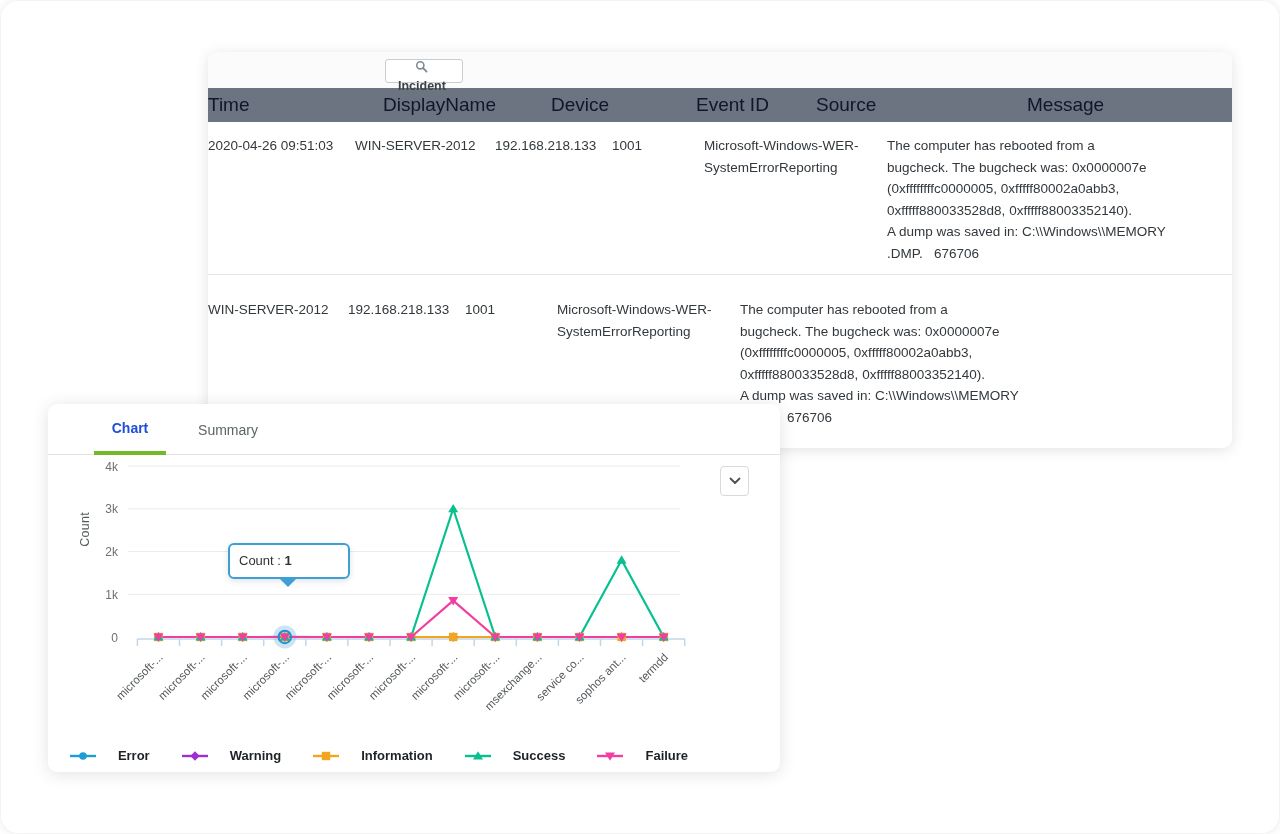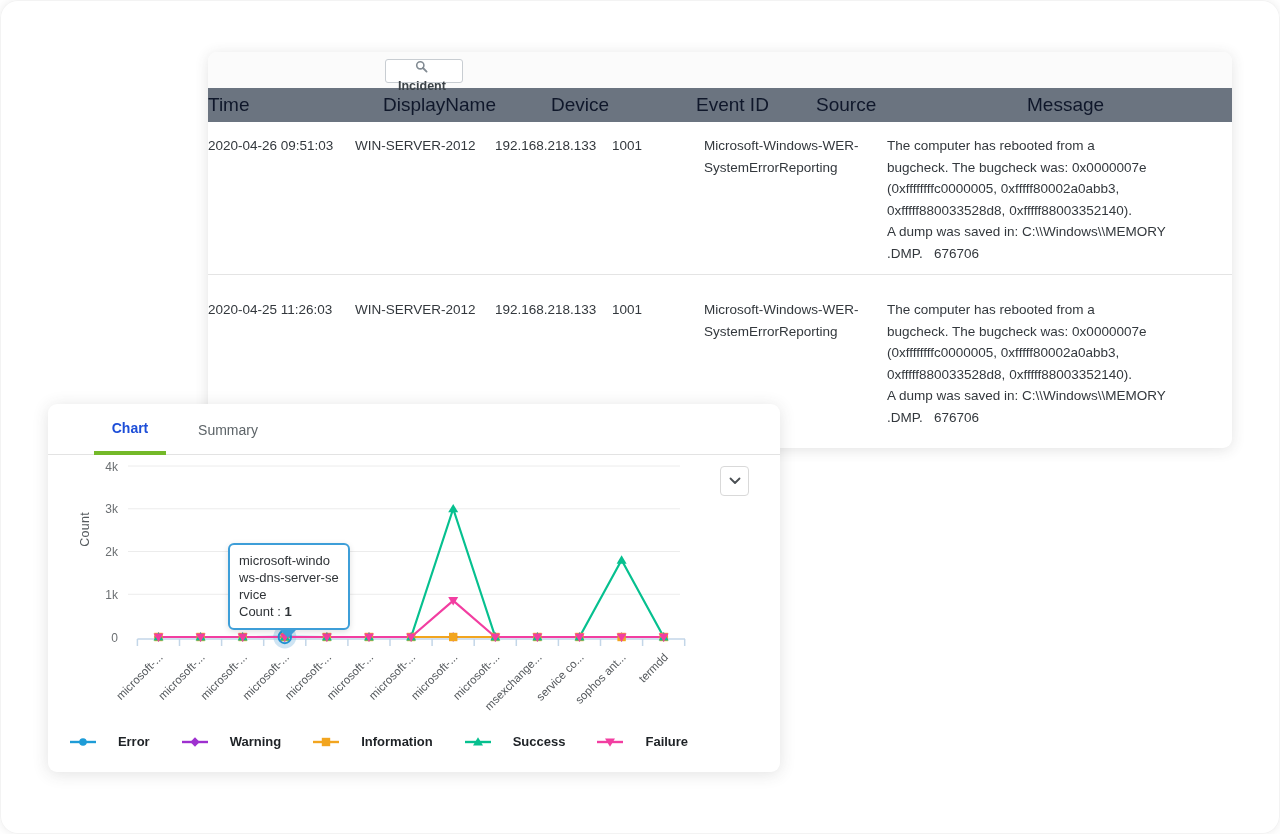--- a/index.html
+++ b/index.html
@@ -21,21 +21,21 @@
   .chart-card { position:absolute; left:48px; top:404px; width:732px; height:368px; background:#fff; border-radius:9px; box-shadow:0 2px 16px rgba(60,60,60,.15); }
   .tabs-bar { position:absolute; left:0; top:0; right:0; height:51px; border-bottom:1px solid #e3e3e3; }
   .tab { position:absolute; top:0; height:51px; display:flex; align-items:center; justify-content:center; font-size:14px; color:#5d6468; cursor:pointer; }
   .tab.active { color:#1d4ed8; font-weight:bold; border-bottom:4px solid #74b929; }
   .tab-chart { left:46px; width:72px; }
   .tab-summary { left:142px; width:76px; }
   .dropdown-btn { position:absolute; left:672px; top:62px; width:29px; height:30px; background:#fff; border:1px solid #d9d9d9; border-radius:4px; display:flex; align-items:center; justify-content:center; cursor:pointer; }
   .ylabel { position:absolute; left:30px; top:108px; writing-mode:vertical-rl; transform:rotate(180deg); font-size:12.5px; color:#555a5e; letter-spacing:.3px; }
   .chart-svg { position:absolute; left:0; top:51px; }
   .legend { position:absolute; left:0; right:70px; top:330px; display:flex; justify-content:center; gap:32px; }
-  .legend-item { display:flex; align-items:center; gap:22px; font-size:13px; font-weight:bold; color:#1e2226; cursor:pointer; }
+  .legend-item { display:flex; align-items:center; gap:22px; font-size:13px; font-weight:bold; color:#1e2226; cursor:pointer;margin-top:14px; }
 
   
   .chart-tooltip { position:absolute; left:180px; top:139px; width:122px; background:#fff; border:2px solid #3d9ed8; border-radius:6px; padding:7px 9px 8px; font-size:13px; line-height:17px; color:#2f3337; box-shadow:0 2px 6px rgba(0,0,0,.12); }
   .chart-tooltip .svc { word-break:break-all; }
   .chart-tooltip .cnt b { font-weight:bold; }
   .chart-tooltip:after { content:""; position:absolute; left:48px; bottom:-10px; border:10px solid transparent; border-top-color:#3d9ed8; border-bottom:none; }
 </style>
 </head>
 <body>
 
@@ -77,21 +77,20 @@
             <div>The computer has rebooted from a</div>
             <div>bugcheck. The bugcheck was: 0x0000007e</div>
             <div>(0xffffffffc0000005, 0xfffff80002a0abb3,</div>
             <div>0xfffff880033528d8, 0xfffff88003352140).</div>
             <div>A dump was saved in: C:\\Windows\\MEMORY</div>
             <div>.DMP.   676706</div>
           </div>
       </div>
 
       <div class="trow">
-        <div class="col-time">2020-04-25 11:26:03</div>
         <div class="col-display">WIN-SERVER-2012</div>
         <div class="col-device">192.168.218.133</div>
         <div class="col-event">1001</div>
         <div class="col-source cell-lines">
             <div>Microsoft-Windows-WER-</div>
             <div>SystemErrorReporting</div>
           </div>
         <div class="col-message cell-lines">
             <div>The computer has rebooted from a</div>
             <div>bugcheck. The bugcheck was: 0x0000007e</div>
@@ -227,21 +226,20 @@
         <text x="368.1" y="203" text-anchor="end" font-size="11.5" fill="#54585c" font-family="Liberation Sans, DejaVu Sans, sans-serif" transform="rotate(-45 368.1 203)">microsoft-...</text>
         <text x="410.2" y="203" text-anchor="end" font-size="11.5" fill="#54585c" font-family="Liberation Sans, DejaVu Sans, sans-serif" transform="rotate(-45 410.2 203)">microsoft-...</text>
         <text x="452.3" y="203" text-anchor="end" font-size="11.5" fill="#54585c" font-family="Liberation Sans, DejaVu Sans, sans-serif" transform="rotate(-45 452.3 203)">microsoft-...</text>
         <text x="494.40000000000003" y="203" text-anchor="end" font-size="11.5" fill="#54585c" font-family="Liberation Sans, DejaVu Sans, sans-serif" transform="rotate(-45 494.40000000000003 203)">msexchange...</text>
         <text x="536.5" y="203" text-anchor="end" font-size="11.5" fill="#54585c" font-family="Liberation Sans, DejaVu Sans, sans-serif" transform="rotate(-45 536.5 203)">service co...</text>
         <text x="578.6" y="203" text-anchor="end" font-size="11.5" fill="#54585c" font-family="Liberation Sans, DejaVu Sans, sans-serif" transform="rotate(-45 578.6 203)">sophos ant...</text>
         <text x="620.7" y="203" text-anchor="end" font-size="11.5" fill="#54585c" font-family="Liberation Sans, DejaVu Sans, sans-serif" transform="rotate(-45 620.7 203)">termdd</text>
       </svg>
 
     <div class="chart-tooltip">
-      <div class="svc">microsoft-windows-dns-server-service</div>
       <div class="cnt"><span>Count : </span><b>1</b></div>
     </div>
 
     <div class="legend" id="legend">
         <div class="legend-item">
           <svg width="26" height="14">
             <line x1="0" y1="7" x2="26" y2="7" stroke="#1e9cd7" stroke-width="2.4"></line>
             <circle cx="13" cy="7" r="3.8" fill="#1e9cd7"></circle>
           </svg>
           <span>Error</span>

